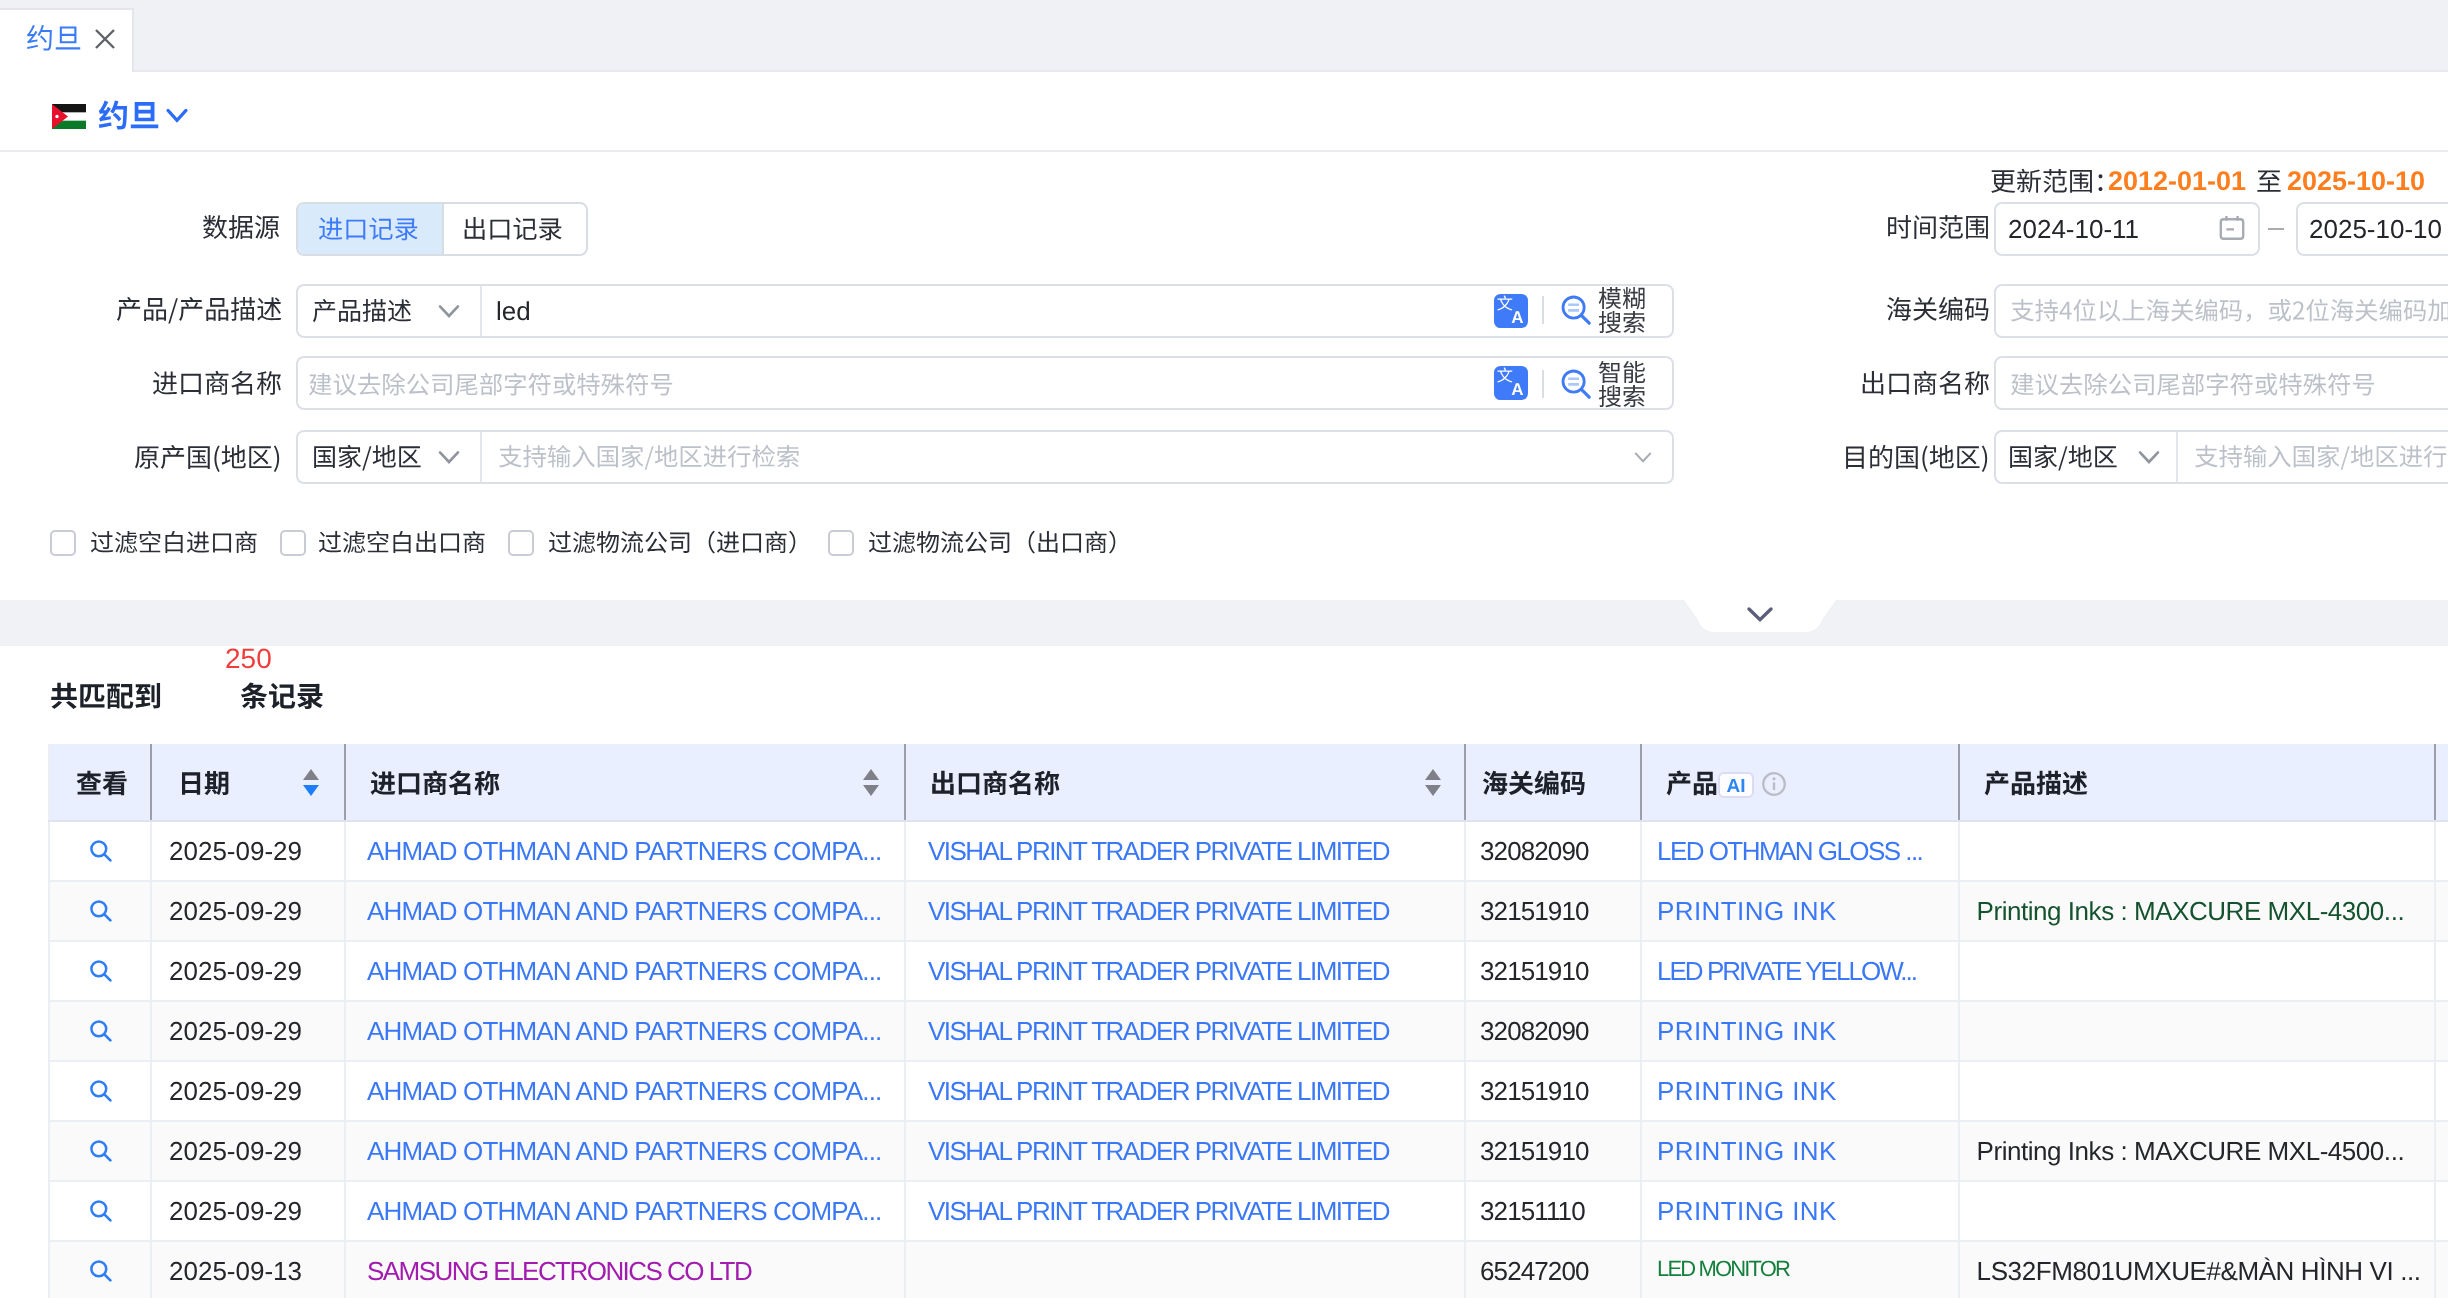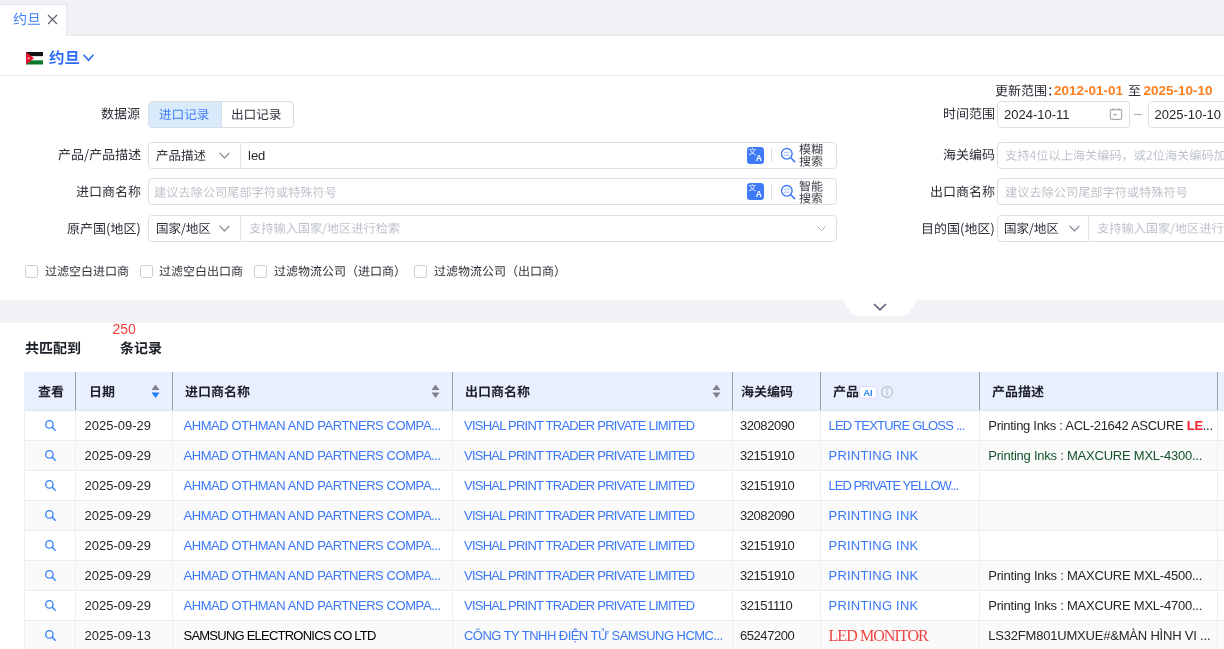--- a/index.html
+++ b/index.html
@@ -566,22 +566,21 @@
       <circle cx="6" cy="3.4" r="0.8" fill="#b9bdc6"></circle>
     </svg>
 <svg class="t" style="left:45px;top:419.725px;width:11px;height:11px" viewBox="0 0 11 11">
       <circle cx="4.4" cy="4.4" r="3.7" stroke="#2e7ef7" stroke-width="1.25" fill="none"></circle>
       <path d="M7.3 7.3 L10.2 10.2" stroke="#2e7ef7" stroke-width="1.35" stroke-linecap="round"></path>
     </svg>
 <div class="l" style="left:84.5px;top:417.025px;height:17px;line-height:17px;font-size:13px;color:#24262b;">2025-09-29</div>
 <div class="l" style="left:183.5px;top:417.025px;height:17px;line-height:17px;font-size:13px;color:#3a78f7;letter-spacing:-0.423px;">AHMAD OTHMAN AND PARTNERS COMPA...</div>
 <div class="l" style="left:464px;top:417.025px;height:17px;line-height:17px;font-size:13px;color:#3a78f7;letter-spacing:-0.762px;">VISHAL PRINT TRADER PRIVATE LIMITED</div>
 <div class="l" style="left:740px;top:417.025px;height:17px;line-height:17px;font-size:13px;color:#24262b;letter-spacing:-0.443px;">32082090</div>
-<div class="l" style="left:828.5px;top:417.025px;height:17px;line-height:17px;font-size:13px;color:#3a78f7;letter-spacing:-0.772px;">LED TEXTURE GLOSS ...</div>
-<div class="l" style="left:988.3px;top:417.025px;height:17px;line-height:17px;font-size:13px;color:#24262b;letter-spacing:-0.293px;">Printing Inks : ACL-21642 ASCURE <b class="rd">LE</b>...</div>
+<div class="l" style="left:828.5px;top:417.025px;height:17px;line-height:17px;font-size:13px;color:#3a78f7;letter-spacing:-0.772px;">LED OTHMAN GLOSS ...</div>
 <svg class="t" style="left:45px;top:449.775px;width:11px;height:11px" viewBox="0 0 11 11">
       <circle cx="4.4" cy="4.4" r="3.7" stroke="#2e7ef7" stroke-width="1.25" fill="none"></circle>
       <path d="M7.3 7.3 L10.2 10.2" stroke="#2e7ef7" stroke-width="1.35" stroke-linecap="round"></path>
     </svg>
 <div class="l" style="left:84.5px;top:447.075px;height:17px;line-height:17px;font-size:13px;color:#24262b;">2025-09-29</div>
 <div class="l" style="left:183.5px;top:447.075px;height:17px;line-height:17px;font-size:13px;color:#3a78f7;letter-spacing:-0.423px;">AHMAD OTHMAN AND PARTNERS COMPA...</div>
 <div class="l" style="left:464px;top:447.075px;height:17px;line-height:17px;font-size:13px;color:#3a78f7;letter-spacing:-0.762px;">VISHAL PRINT TRADER PRIVATE LIMITED</div>
 <div class="l" style="left:740px;top:447.075px;height:17px;line-height:17px;font-size:13px;color:#24262b;letter-spacing:-0.443px;">32151910</div>
 <div class="l" style="left:828.5px;top:447.075px;height:17px;line-height:17px;font-size:13px;color:#3a78f7;letter-spacing:0.208px;">PRINTING INK</div>
 <div class="l" style="left:988.3px;top:447.075px;height:17px;line-height:17px;font-size:13px;color:#14532d;letter-spacing:-0.229px;">Printing Inks : MAXCURE MXL-4300...</div>
@@ -624,23 +623,21 @@
 <div class="l" style="left:988.3px;top:567.275px;height:17px;line-height:17px;font-size:13px;color:#24262b;letter-spacing:-0.229px;">Printing Inks : MAXCURE MXL-4500...</div>
 <svg class="t" style="left:45px;top:600.025px;width:11px;height:11px" viewBox="0 0 11 11">
       <circle cx="4.4" cy="4.4" r="3.7" stroke="#2e7ef7" stroke-width="1.25" fill="none"></circle>
       <path d="M7.3 7.3 L10.2 10.2" stroke="#2e7ef7" stroke-width="1.35" stroke-linecap="round"></path>
     </svg>
 <div class="l" style="left:84.5px;top:597.325px;height:17px;line-height:17px;font-size:13px;color:#24262b;">2025-09-29</div>
 <div class="l" style="left:183.5px;top:597.325px;height:17px;line-height:17px;font-size:13px;color:#3a78f7;letter-spacing:-0.423px;">AHMAD OTHMAN AND PARTNERS COMPA...</div>
 <div class="l" style="left:464px;top:597.325px;height:17px;line-height:17px;font-size:13px;color:#3a78f7;letter-spacing:-0.762px;">VISHAL PRINT TRADER PRIVATE LIMITED</div>
 <div class="l" style="left:740px;top:597.325px;height:17px;line-height:17px;font-size:13px;color:#24262b;letter-spacing:-0.443px;">32151110</div>
 <div class="l" style="left:828.5px;top:597.325px;height:17px;line-height:17px;font-size:13px;color:#3a78f7;letter-spacing:0.208px;">PRINTING INK</div>
-<div class="l" style="left:988.3px;top:597.325px;height:17px;line-height:17px;font-size:13px;color:#24262b;letter-spacing:-0.229px;">Printing Inks : MAXCURE MXL-4700...</div>
 <svg class="t" style="left:45px;top:630.075px;width:11px;height:11px" viewBox="0 0 11 11">
       <circle cx="4.4" cy="4.4" r="3.7" stroke="#2e7ef7" stroke-width="1.25" fill="none"></circle>
       <path d="M7.3 7.3 L10.2 10.2" stroke="#2e7ef7" stroke-width="1.35" stroke-linecap="round"></path>
     </svg>
 <div class="l" style="left:84.5px;top:627.375px;height:17px;line-height:17px;font-size:13px;color:#24262b;">2025-09-13</div>
-<div class="l" style="left:183.5px;top:627.375px;height:17px;line-height:17px;font-size:13px;color:#000000;letter-spacing:-0.77px;">SAMSUNG ELECTRONICS CO LTD</div>
-<div class="l" style="left:464px;top:627.375px;height:17px;line-height:17px;font-size:13px;color:#3a78f7;letter-spacing:-0.542px;">CÔNG TY TNHH ĐIỆN TỬ SAMSUNG HCMC...</div>
+<div class="l" style="left:183.5px;top:627.375px;height:17px;line-height:17px;font-size:13px;color:#a21caf;letter-spacing:-0.77px;">SAMSUNG ELECTRONICS CO LTD</div>
 <div class="l" style="left:740px;top:627.375px;height:17px;line-height:17px;font-size:13px;color:#24262b;letter-spacing:-0.443px;">65247200</div>
-<div class="l" style="left:828.5px;top:627.375px;height:17px;line-height:17px;font-size:16px;color:#ef4444;letter-spacing:-0.924px;font-family:Liberation Serif, serif;">LED MONITOR</div>
+<div class="l" style="left:828.5px;top:627.375px;height:17px;line-height:17px;font-size:11px;color:#15803d;letter-spacing:-0.924px;">LED MONITOR</div>
 <div class="l" style="left:988.3px;top:627.375px;height:17px;line-height:17px;font-size:13px;color:#24262b;letter-spacing:-0.203px;">LS32FM801UMXUE#&amp;MÀN HÌNH VI ...</div>
 </div>
 </body></html>

